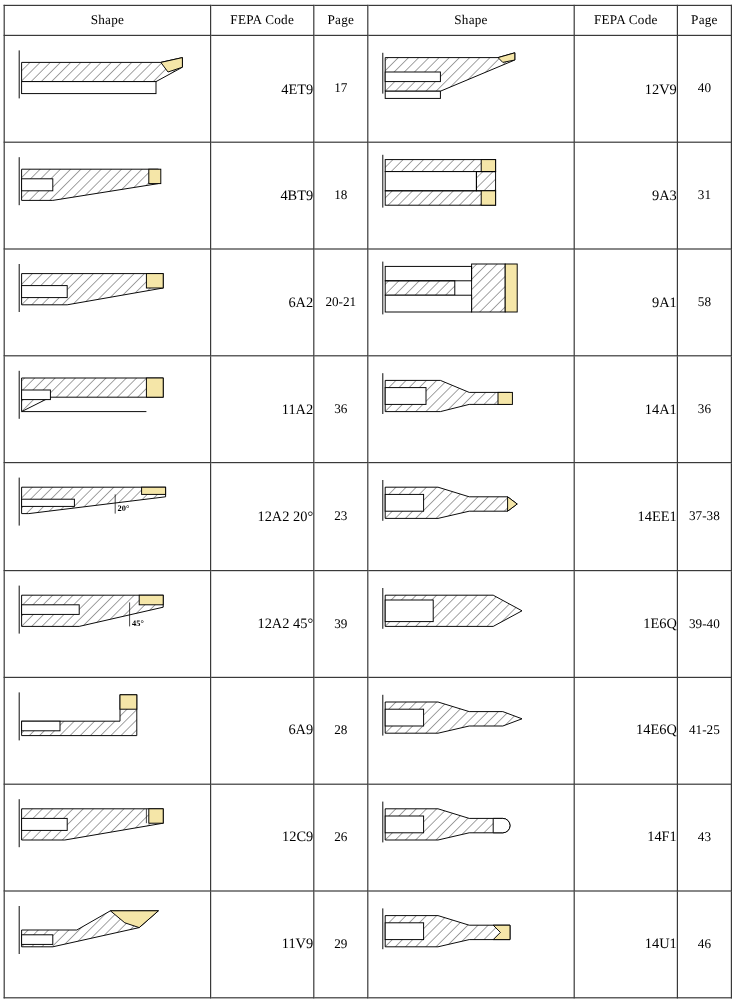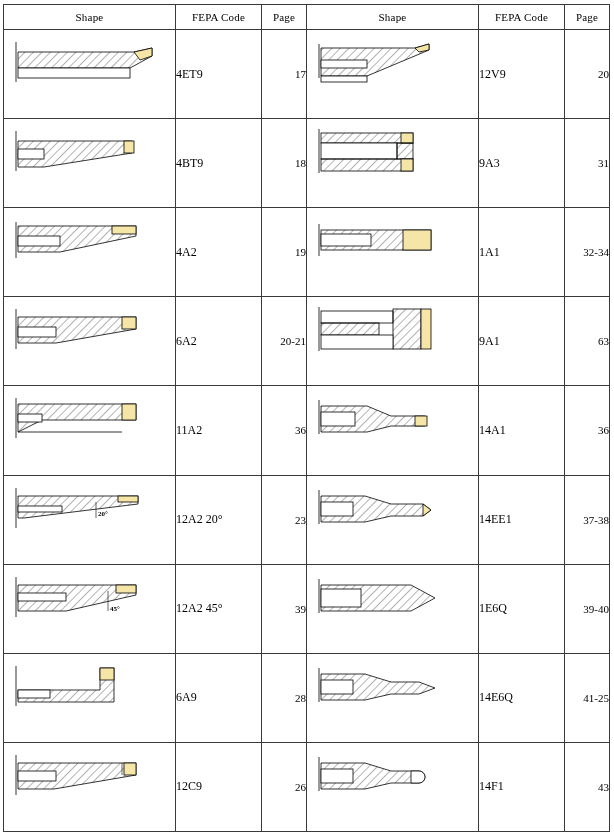--- a/index.html
+++ b/index.html
@@ -43,25 +43,25 @@
   col.code-col  { width: 86px; }
   col.page-col  { width: 45px; }
 
   td.shape-cell {
     position: relative;
     height: 62px;
     padding: 0;
     font-weight: bold;
   }
   td.code-cell {
-    text-align: left;
+    text-align: right;
     font-size: 12px;
   }
   td.page-cell {
-    text-align: right;
+    text-align: center;
     font-size: 11px;
   }
   .svgwrap {
     display: block;
     width: 100%;
     height: 100%;
     line-height: 0;
   }
   svg { display: block; }
 </style>
@@ -113,21 +113,21 @@
             <svg viewBox="0 0 172 62" width="172" height="62">
               <line x1="12" y1="14" x2="12" y2="48" stroke="#000" stroke-width="0.8"></line>
               <polygon points="14,18 108,18 122,14 122,20 60,46 14,46" fill="url(#h1)" stroke="#000" stroke-width="0.8"></polygon>
               <polygon points="108,18 122,14 122,20 112,22" fill="#f5e6a8" stroke="#000" stroke-width="0.8"></polygon>
               <rect x="14" y="30" width="46" height="8" fill="#fff" stroke="#000" stroke-width="0.8"></rect>
               <rect x="14" y="46" width="46" height="6" fill="#fff" stroke="#000" stroke-width="0.8"></rect>
             </svg>
           </span>
         </td>
         <td class="code-cell">12V9</td>
-        <td class="page-cell">20</td>
+        <td class="page-cell">40</td>
       </tr>
 
       <tr>
         <td class="shape-cell">
           <span class="svgwrap">
             <svg viewBox="0 0 172 62" width="172" height="62">
               <line x1="12" y1="12" x2="12" y2="52" stroke="#000" stroke-width="0.8"></line>
               <polygon points="14,22 128,22 128,34 40,48 14,48" fill="url(#h1)" stroke="#000" stroke-width="0.8"></polygon>
               <rect x="120" y="22" width="10" height="12" fill="#f5e6a8" stroke="#000" stroke-width="0.8"></rect>
               <rect x="14" y="30" width="26" height="10" fill="#fff" stroke="#000" stroke-width="0.8"></rect>
@@ -146,46 +146,20 @@
               <rect x="90" y="24" width="16" height="16" fill="url(#h1)" stroke="#000" stroke-width="0.8"></rect>
               <rect x="14" y="40" width="92" height="12" fill="url(#h1)" stroke="#000" stroke-width="0.8"></rect>
               <rect x="94" y="40" width="12" height="12" fill="#f5e6a8" stroke="#000" stroke-width="0.8"></rect>
             </svg>
           </span>
         </td>
         <td class="code-cell">9A3</td>
         <td class="page-cell">31</td>
       </tr>
 
-      <tr>
-        <td class="shape-cell">
-          <span class="svgwrap">
-            <svg viewBox="0 0 172 62" width="172" height="62">
-              <line x1="12" y1="14" x2="12" y2="50" stroke="#000" stroke-width="0.8"></line>
-              <polygon points="14,18 132,18 132,28 56,44 14,44" fill="url(#h1)" stroke="#000" stroke-width="0.8"></polygon>
-              <rect x="108" y="18" width="24" height="8" fill="#f5e6a8" stroke="#000" stroke-width="0.8"></rect>
-              <rect x="14" y="28" width="42" height="10" fill="#fff" stroke="#000" stroke-width="0.8"></rect>
-            </svg>
-          </span>
-        </td>
-        <td class="code-cell">4A2</td>
-        <td class="page-cell">19</td>
-        <td class="shape-cell">
-          <span class="svgwrap">
-            <svg viewBox="0 0 172 62" width="172" height="62">
-              <line x1="12" y1="16" x2="12" y2="48" stroke="#000" stroke-width="0.8"></line>
-              <rect x="14" y="22" width="110" height="20" fill="url(#h1)" stroke="#000" stroke-width="0.8"></rect>
-              <rect x="96" y="22" width="28" height="20" fill="#f5e6a8" stroke="#000" stroke-width="0.8"></rect>
-              <rect x="14" y="26" width="50" height="12" fill="#fff" stroke="#000" stroke-width="0.8"></rect>
-            </svg>
-          </span>
-        </td>
-        <td class="code-cell">1A1</td>
-        <td class="page-cell">32-34</td>
-      </tr>
 
       <tr>
         <td class="shape-cell">
           <span class="svgwrap">
             <svg viewBox="0 0 172 62" width="172" height="62">
               <line x1="12" y1="12" x2="12" y2="52" stroke="#000" stroke-width="0.8"></line>
               <polygon points="14,20 132,20 132,32 52,46 14,46" fill="url(#h1)" stroke="#000" stroke-width="0.8"></polygon>
               <rect x="118" y="20" width="14" height="12" fill="#f5e6a8" stroke="#000" stroke-width="0.8"></rect>
               <rect x="14" y="30" width="38" height="10" fill="#fff" stroke="#000" stroke-width="0.8"></rect>
             </svg>
@@ -199,21 +173,21 @@
               <line x1="12" y1="10" x2="12" y2="54" stroke="#000" stroke-width="0.8"></line>
               <rect x="14" y="14" width="72" height="12" fill="#fff" stroke="#000" stroke-width="0.8"></rect>
               <rect x="86" y="12" width="28" height="40" fill="url(#h1)" stroke="#000" stroke-width="0.8"></rect>
               <rect x="114" y="12" width="10" height="40" fill="#f5e6a8" stroke="#000" stroke-width="0.8"></rect>
               <rect x="14" y="26" width="58" height="12" fill="url(#h1)" stroke="#000" stroke-width="0.8"></rect>
               <rect x="14" y="38" width="72" height="14" fill="#fff" stroke="#000" stroke-width="0.8"></rect>
             </svg>
           </span>
         </td>
         <td class="code-cell">9A1</td>
-        <td class="page-cell">63</td>
+        <td class="page-cell">58</td>
       </tr>
 
       <tr>
         <td class="shape-cell">
           <span class="svgwrap">
             <svg viewBox="0 0 172 62" width="172" height="62">
               <line x1="12" y1="12" x2="12" y2="52" stroke="#000" stroke-width="0.8"></line>
               <polygon points="14,18 132,18 132,34 38,34 14,46" fill="url(#h1)" stroke="#000" stroke-width="0.8"></polygon>
               <rect x="118" y="18" width="14" height="16" fill="#f5e6a8" stroke="#000" stroke-width="0.8"></rect>
               <rect x="14" y="28" width="24" height="8" fill="#fff" stroke="#000" stroke-width="0.8"></rect>
@@ -343,16 +317,42 @@
               <rect x="14" y="26" width="32" height="14" fill="#fff" stroke="#000" stroke-width="0.8"></rect>
             </svg>
           </span>
         </td>
         <td class="code-cell">14F1</td>
         <td class="page-cell">43</td>
       </tr>
 
 
 
+      <tr>
+        <td class="shape-cell">
+          <span class="svgwrap">
+            <svg viewBox="0 0 172 62" width="172" height="62">
+              <line x1="12" y1="12" x2="12" y2="52" stroke="#000" stroke-width="0.8"></line>
+              <path d="M14,32 L60,32 L88,16 L128,16 L112,30 L40,46 L14,46 Z" fill="url(#h1)" stroke="#000" stroke-width="0.8"></path>
+              <polygon points="88,16 128,16 112,30 100,26" fill="#f5e6a8" stroke="#000" stroke-width="0.8"></polygon>
+              <rect x="14" y="36" width="26" height="8" fill="#fff" stroke="#000" stroke-width="0.8"></rect>
+            </svg>
+          </span>
+        </td>
+        <td class="code-cell">11V9</td>
+        <td class="page-cell">29</td>
+        <td class="shape-cell">
+          <span class="svgwrap">
+            <svg viewBox="0 0 172 62" width="172" height="62">
+              <line x1="12" y1="14" x2="12" y2="48" stroke="#000" stroke-width="0.8"></line>
+              <path d="M14,20 L58,20 L84,28 L118,28 L118,40 L84,40 L58,46 L14,46 Z" fill="url(#h1)" stroke="#000" stroke-width="0.8"></path>
+              <path d="M104,28 L118,28 L118,40 L104,40 L110,34 Z" fill="#f5e6a8" stroke="#000" stroke-width="0.8"></path>
+              <rect x="14" y="26" width="32" height="14" fill="#fff" stroke="#000" stroke-width="0.8"></rect>
+            </svg>
+          </span>
+        </td>
+        <td class="code-cell">14U1</td>
+        <td class="page-cell">46</td>
+      </tr>
 
     </tbody>
   </table>
 </div>
 
 </body></html>

